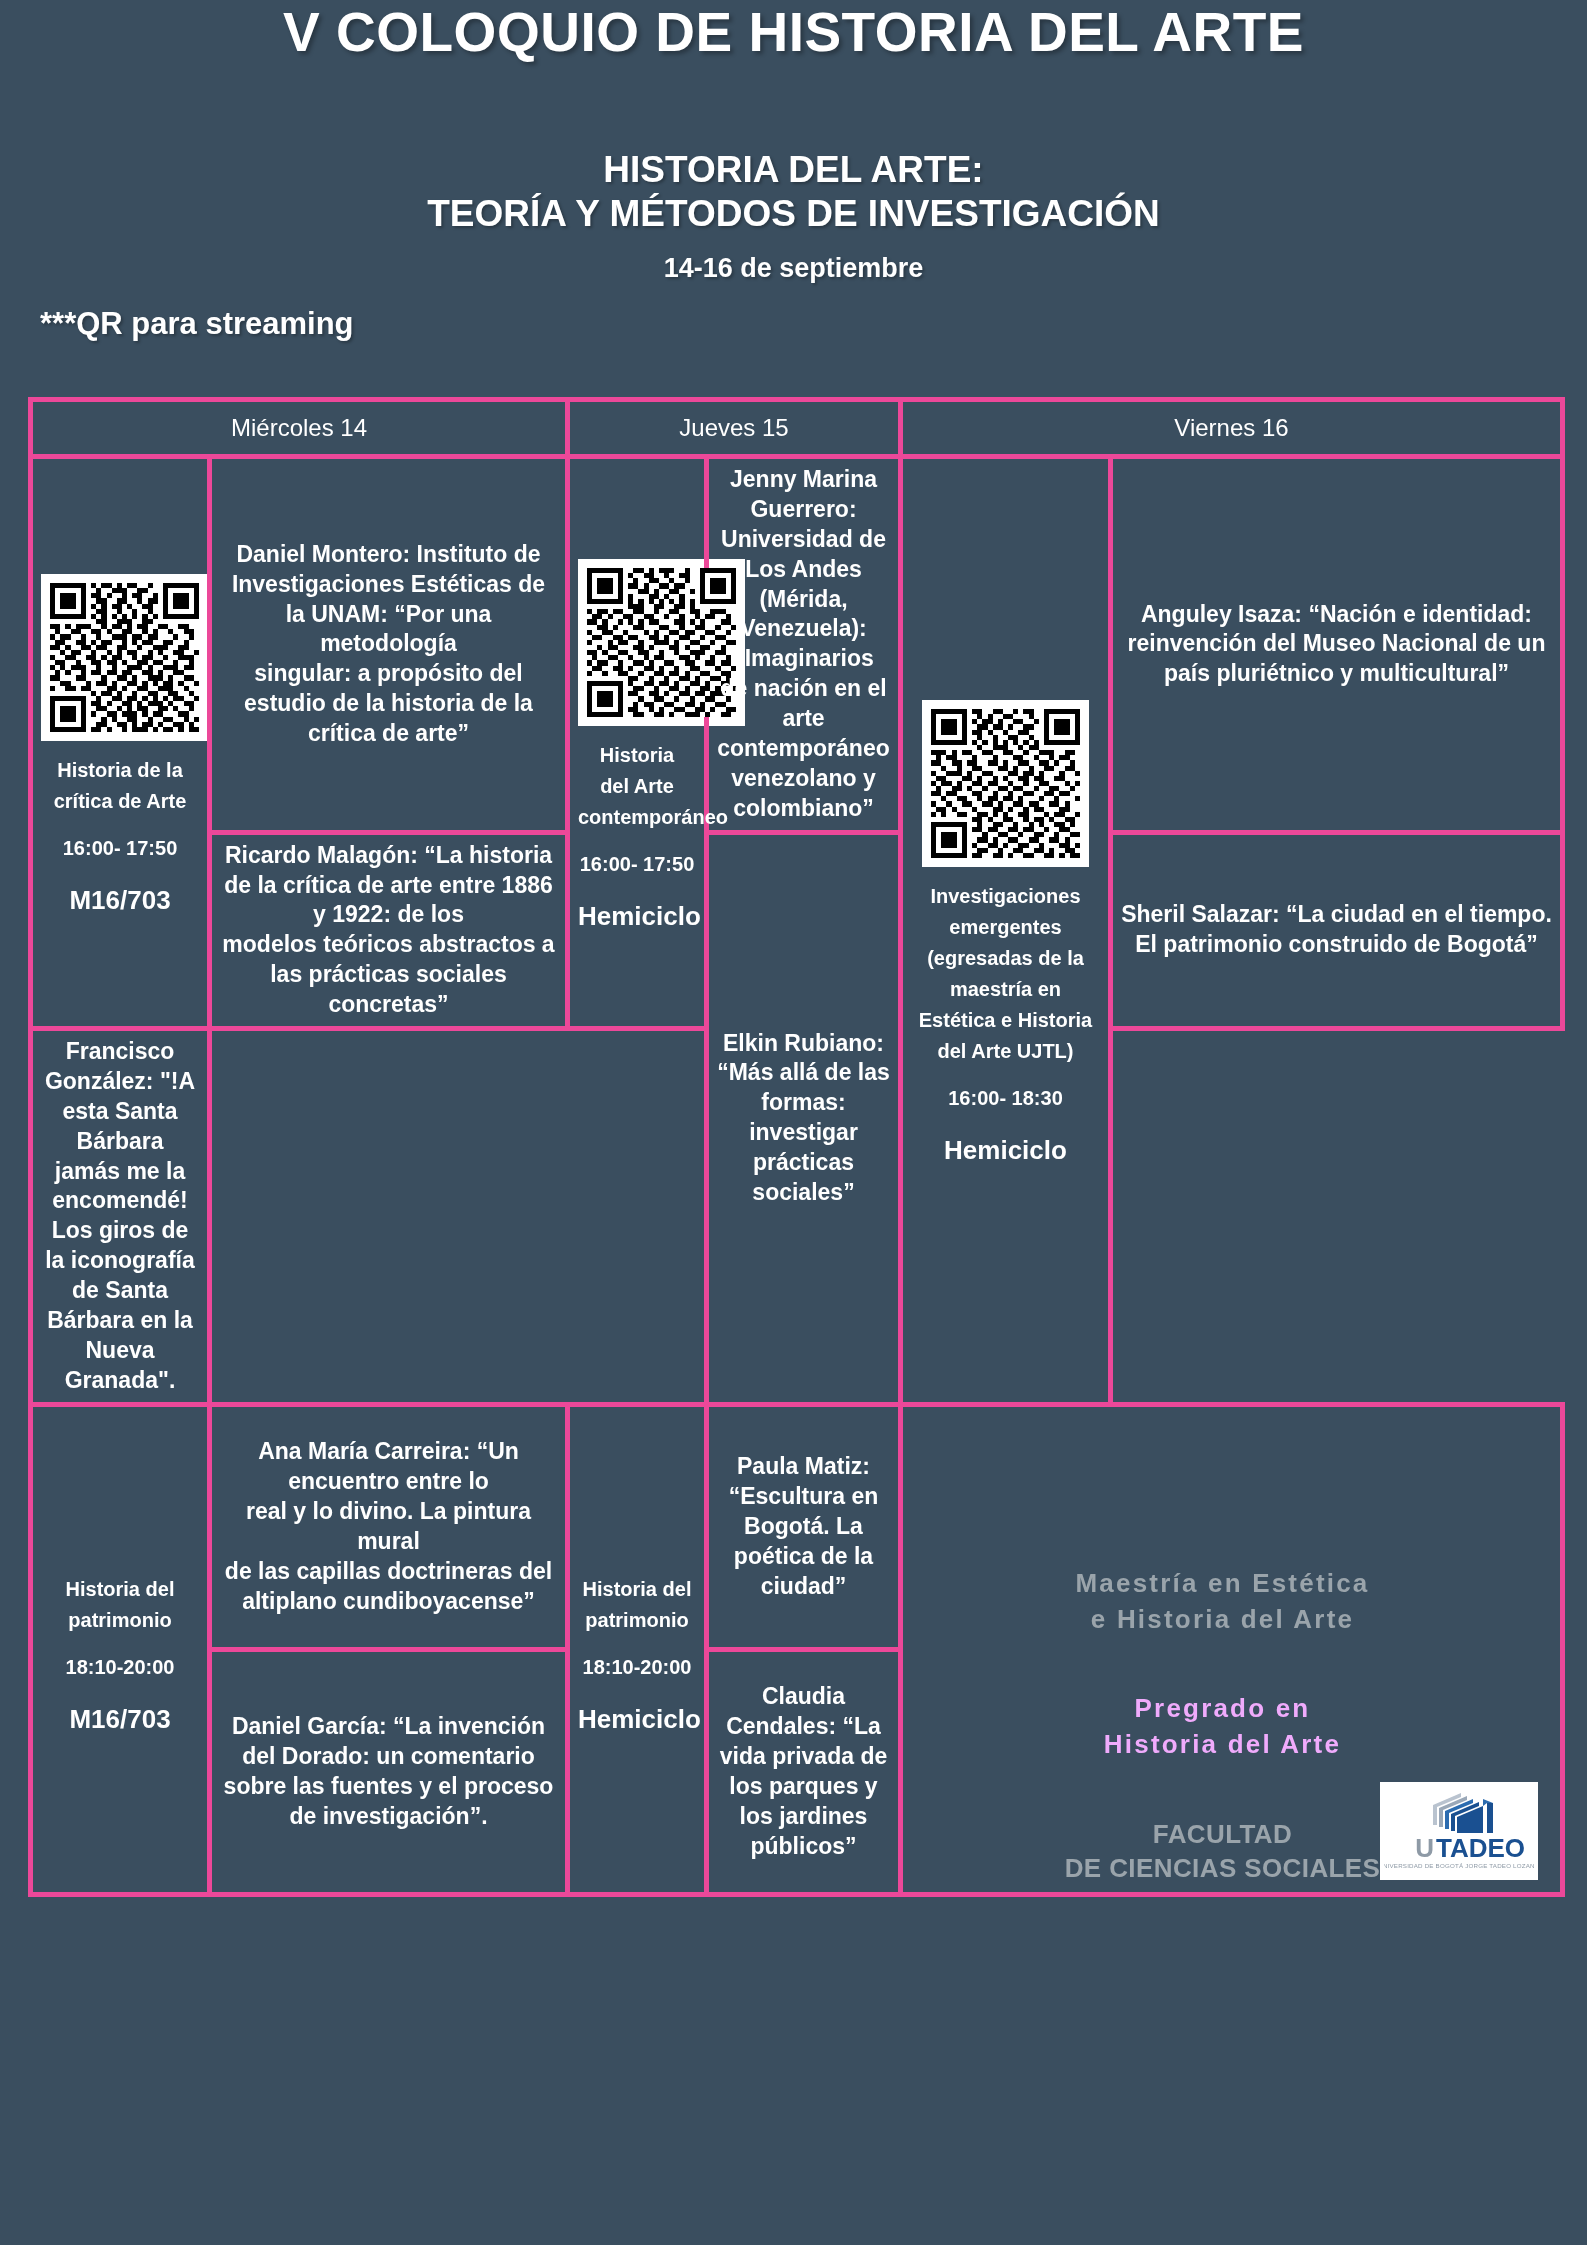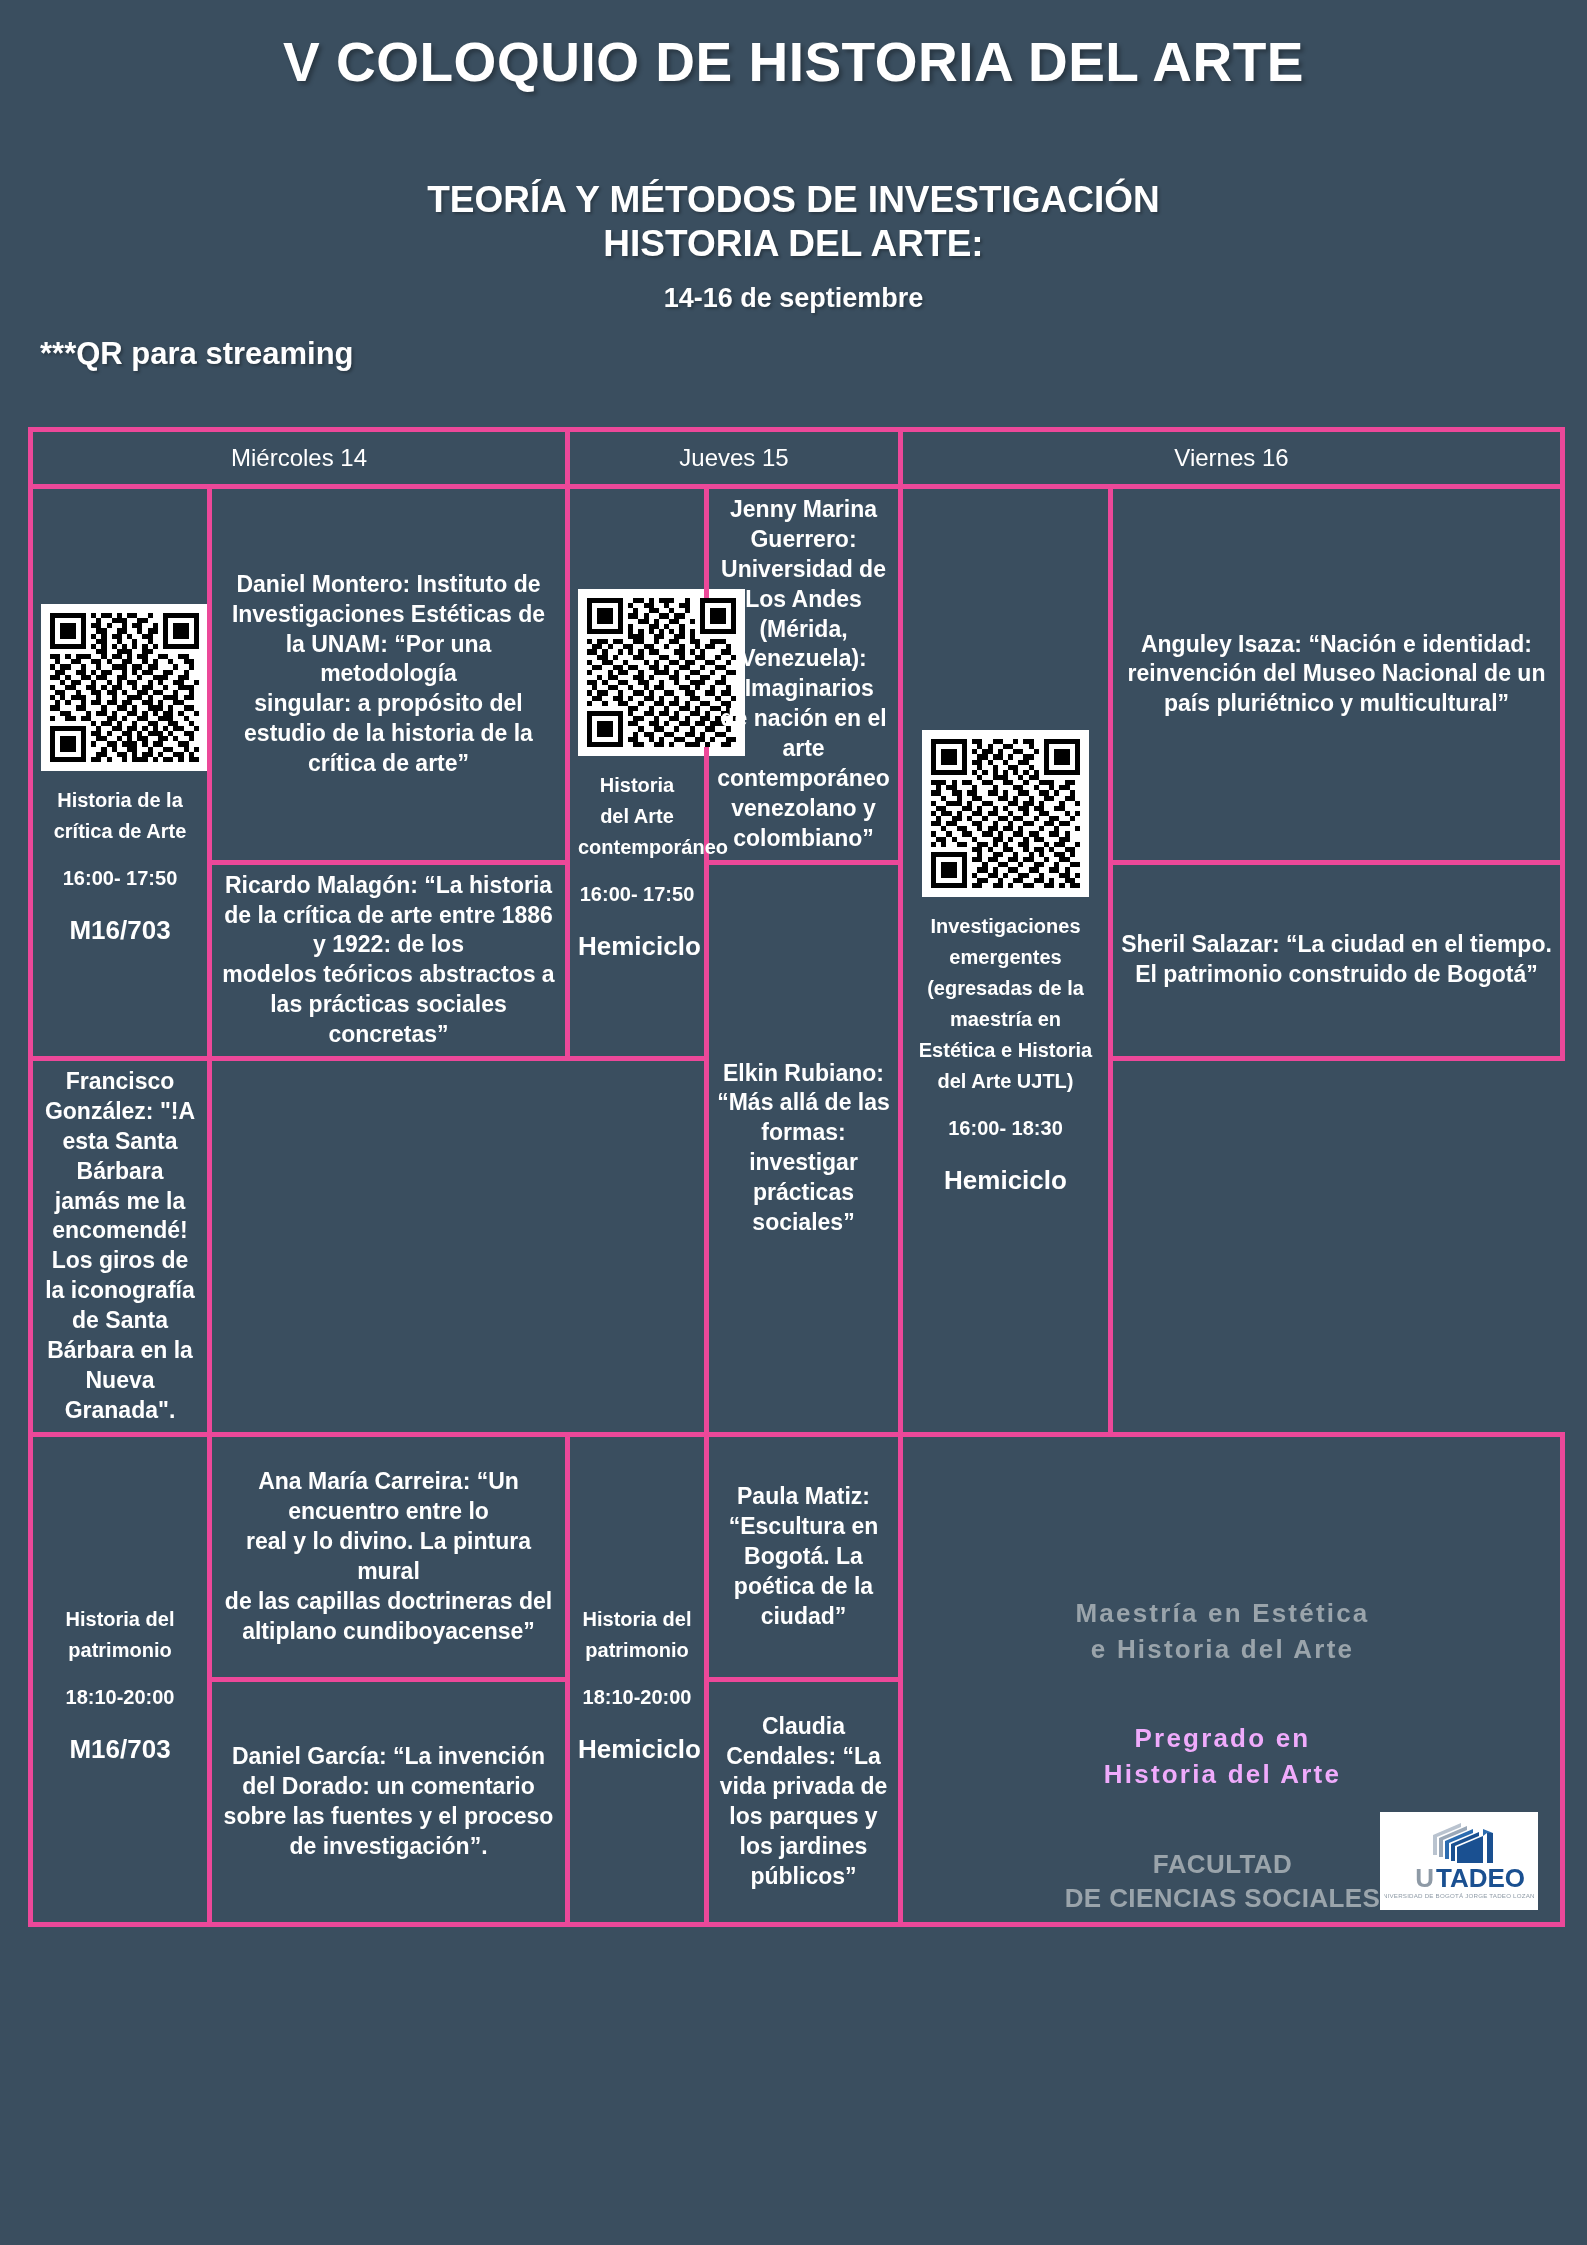--- a/index.html
+++ b/index.html
@@ -11,21 +11,20 @@
   }
   .poster { position: relative; width: 1587px; height: 2245px; background: #3a4e5f; }
 
   
   .title-main {
     text-align: center;
     color: #ffffff;
     font-size: 55px;
     font-weight: bold;
     letter-spacing: 0.5px;
-    margin-top: 30px;
     text-shadow: 3px 3px 4px rgba(0,0,0,0.30);
   }
   .title-sub {
     text-align: center;
     color: #ffffff;
     font-size: 37px;
     font-weight: bold;
     line-height: 1.20;
     margin-top: 84px;
     text-shadow: 2px 2px 3px rgba(0,0,0,0.28);
@@ -118,22 +117,22 @@
   .logo-wrap svg { display:block; width: 150px; height: 92px; }
 </style>
 </head>
 <body>
 
 <div class="poster">
 
   <h1 class="title-main">V COLOQUIO DE HISTORIA DEL ARTE</h1>
 
   <div class="title-sub">
+    <div>HISTORIA DEL ARTE:</div>
     <div>TEORÍA Y MÉTODOS DE  INVESTIGACIÓN</div>
-    <div>HISTORIA DEL ARTE:</div>
   </div>
 
   <div class="title-dates">14-16 de septiembre</div>
 
   <div class="qr-note">***QR para streaming</div>
 
   <div class="grid-wrap">
     <table class="sched">
       <colgroup>
         <col style="width:179px">

